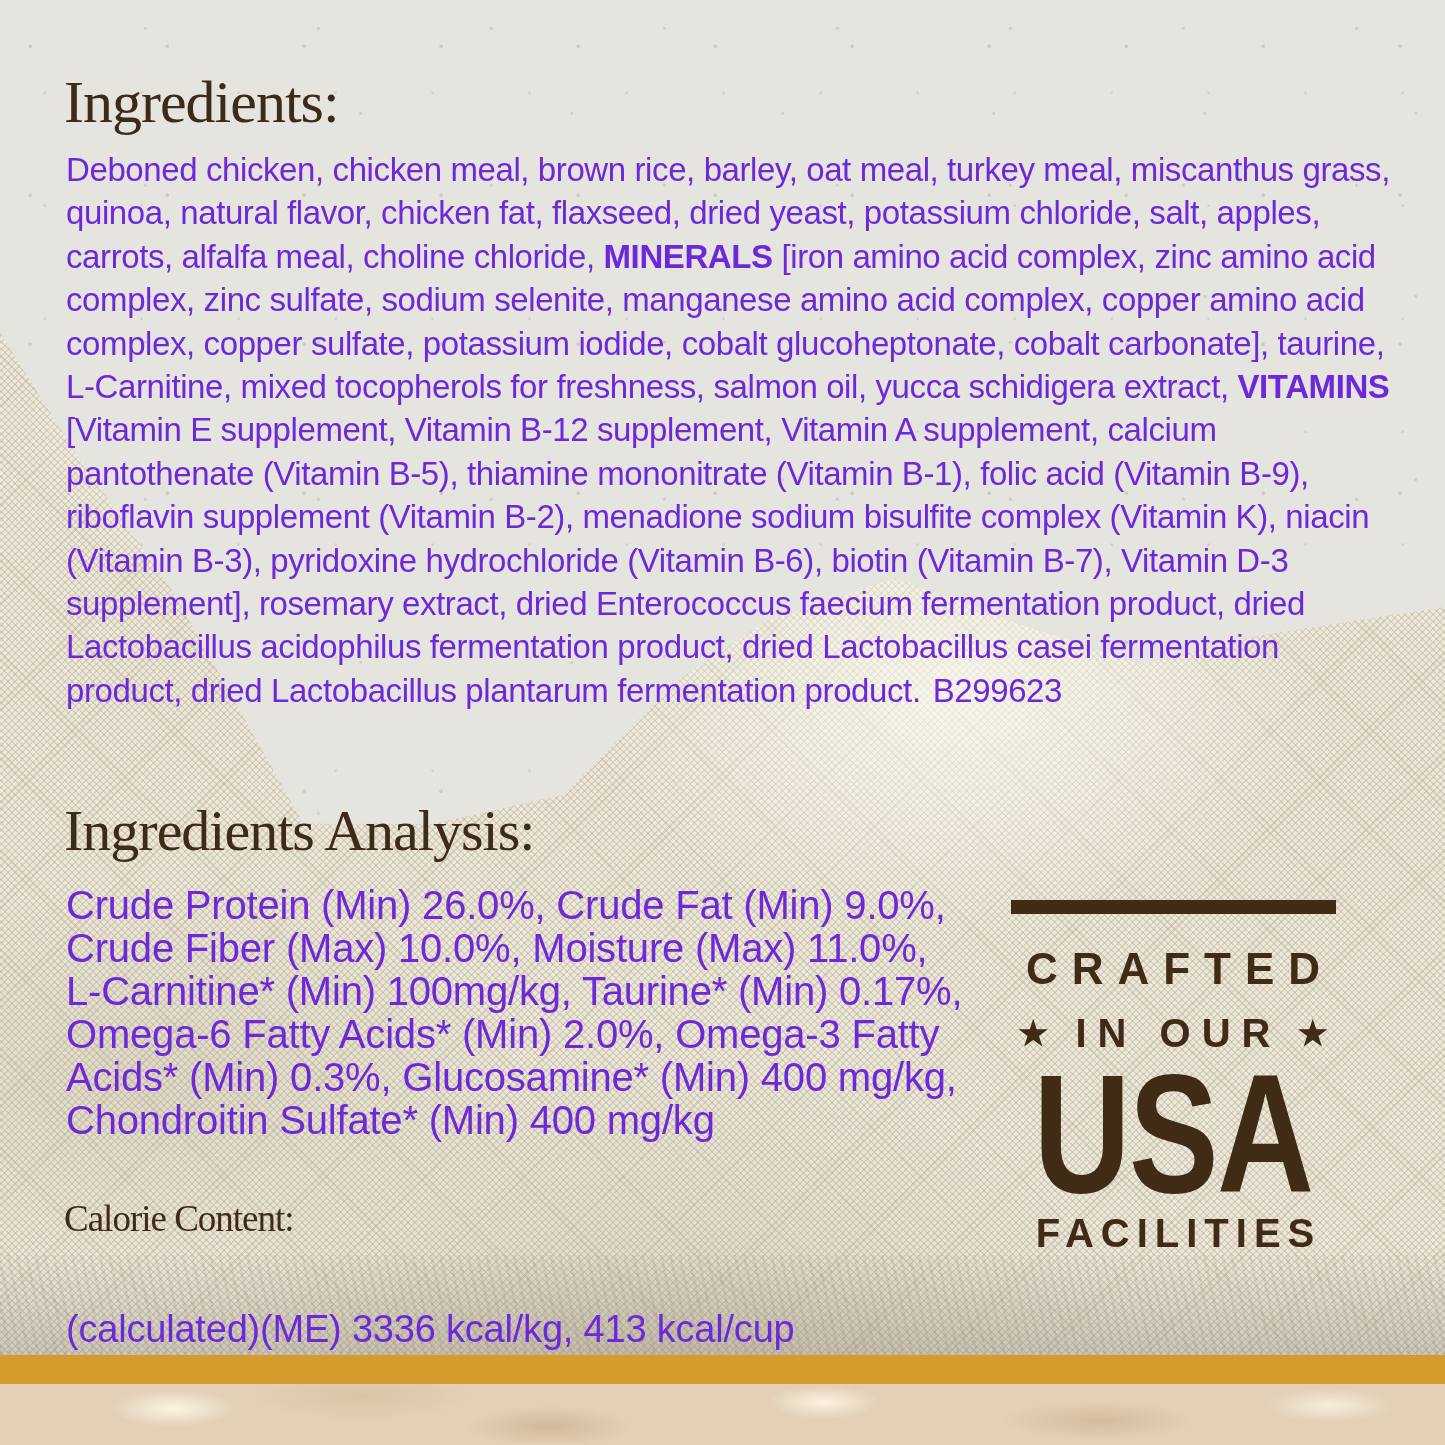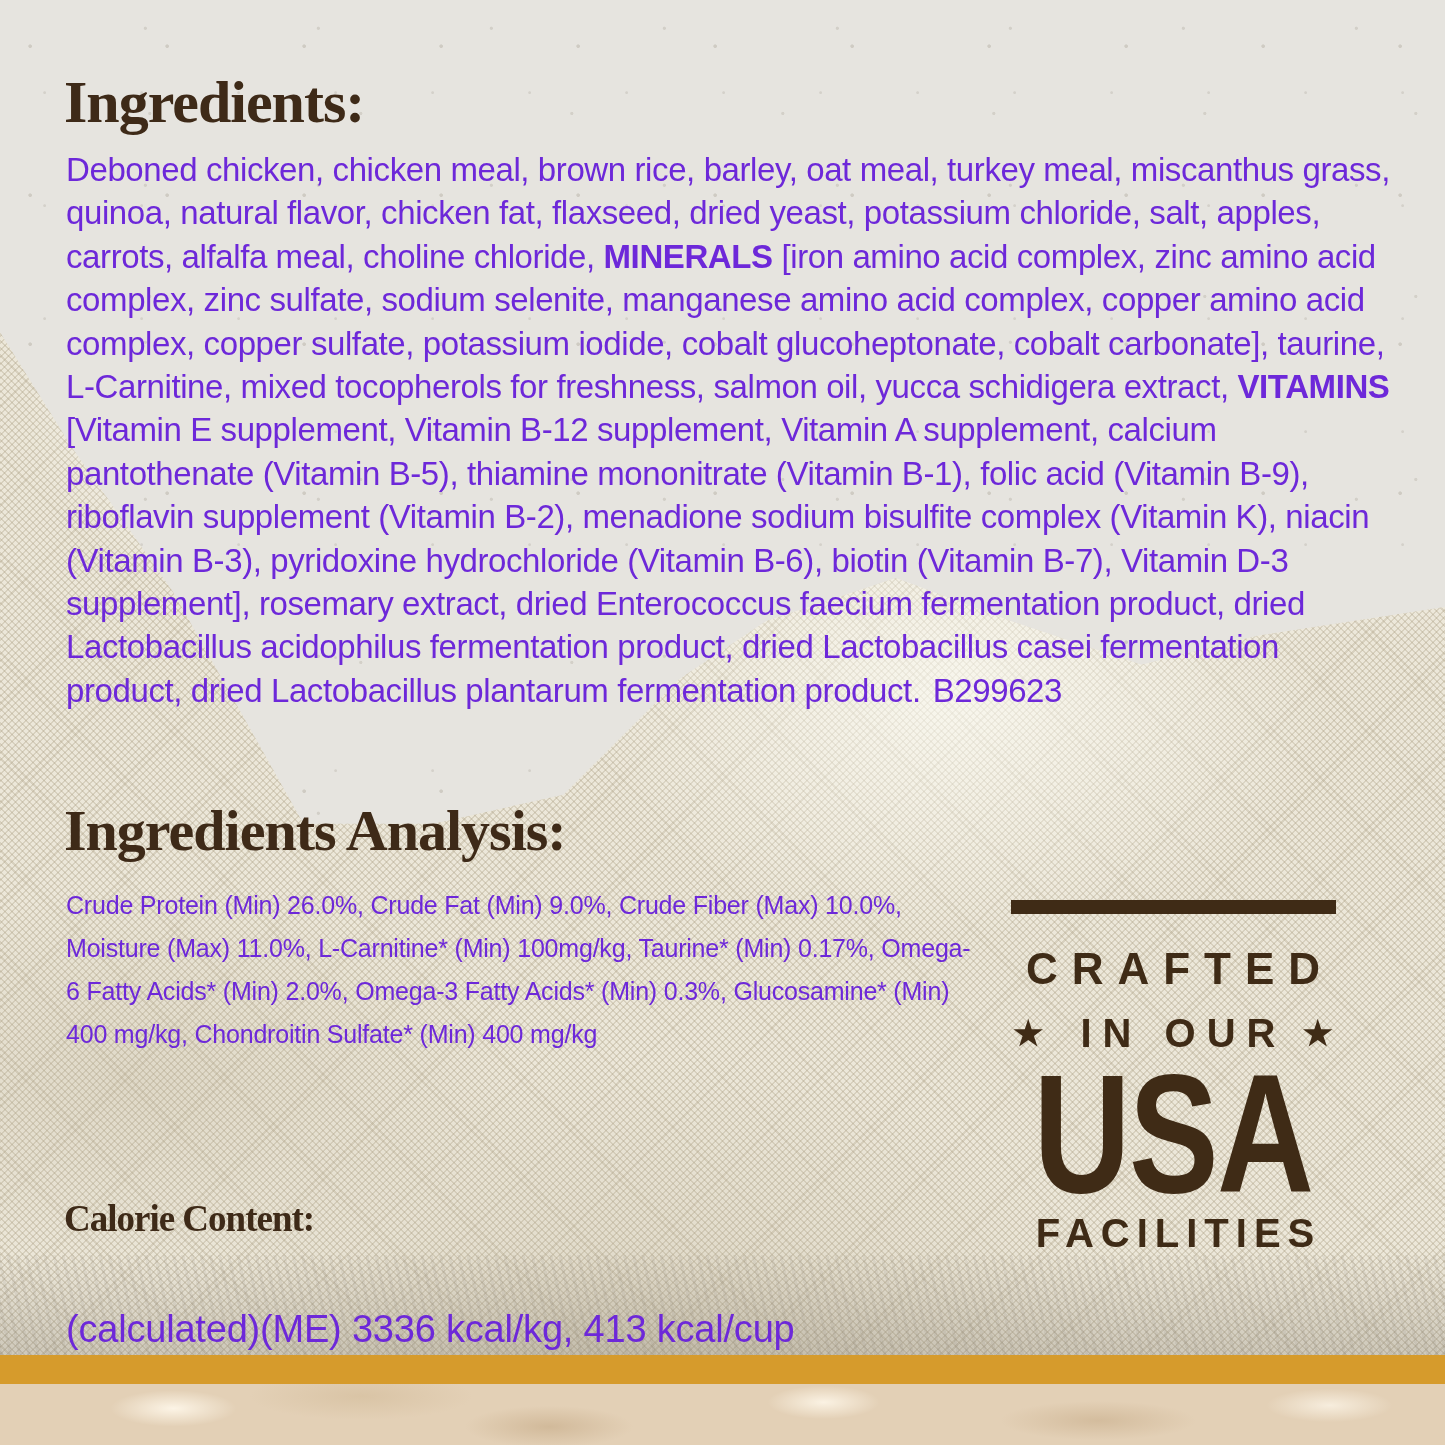--- a/index.html
+++ b/index.html
@@ -45,52 +45,52 @@
       radial-gradient(ellipse 90px 26px at 12% 40%, rgba(255,248,235,.9), transparent 70%),
       radial-gradient(ellipse 120px 30px at 38% 70%, rgba(205,180,147,.8), transparent 70%),
       radial-gradient(ellipse 80px 24px at 57% 30%, rgba(255,248,235,.85), transparent 70%),
       radial-gradient(ellipse 140px 28px at 76% 60%, rgba(205,180,147,.7), transparent 70%),
       radial-gradient(ellipse 90px 24px at 92% 35%, rgba(250,242,228,.85), transparent 70%),
       radial-gradient(ellipse 160px 34px at 25% 20%, rgba(214,192,160,.75), transparent 70%);
   }
   
   .heading{
     position:absolute;margin:0;
-    font-family:"Liberation Serif",serif;font-weight:700;
+    font-family:"Liberation Serif",serif;font-weight:400;
     color:#3e2a18;line-height:1;letter-spacing:-1px;
   }
   .ing-h{left:64px;top:72px;font-size:60px;}
   .ga-h{left:64px;top:802px;font-size:58px;}
   .cc-h{left:64px;top:1200px;font-size:37px;}
   .body{
     position:absolute;margin:0;color:#6d28d9;
     font-size:33px;line-height:43.4px;letter-spacing:-0.4px;
   }
   .ing-b{left:66px;top:148px;width:1330px;}
-  .ga-b{left:66px;top:884px;width:905px;font-size:25px;line-height:43px;letter-spacing:-0.2px;}
+  .ga-b{left:66px;top:884px;width:905px;font-size:40px;line-height:43px;letter-spacing:-0.2px;}
   .cc-b{left:66px;top:1308px;width:900px;font-size:38px;letter-spacing:-0.2px;}
   .b{font-weight:700;}
   .batch{margin-left:12px;}
   .footnote{
     position:absolute;margin:0;left:66px;top:1102px;width:700px;
     color:#342419;font-size:27px;line-height:35px;
   }
   .footnote span{display:block;}
   
   .badge{
     position:absolute;left:958px;top:900px;width:430px;
     color:#3f2b16;text-align:center;font-weight:700;
   }
   .badge-bar{width:325px;height:14px;margin:0 auto;background:#3f2b16;}
   .badge-crafted{margin-top:33px;font-size:44px;line-height:1;letter-spacing:14px;padding-left:14px;}
   .badge-inour-row{
     margin-top:22px;display:flex;align-items:center;justify-content:center;gap:16px;
     font-size:40px;line-height:1;
   }
-  .badge-inour{letter-spacing:11px;padding-left:21px;}
+  .badge-inour{letter-spacing:11px;padding-left:11px;}
   .star{font-size:34px;line-height:1;}
   .badge-usa{
     margin-top:2px;font-size:168px;line-height:126px;letter-spacing:-2px;
     transform:scaleX(0.80);transform-origin:center;padding-top:16px;
   }
   .badge-fac{margin-top:16px;font-size:40px;line-height:1;letter-spacing:7px;padding-left:11px;}
 </style>
 </head>
 <body>
 

